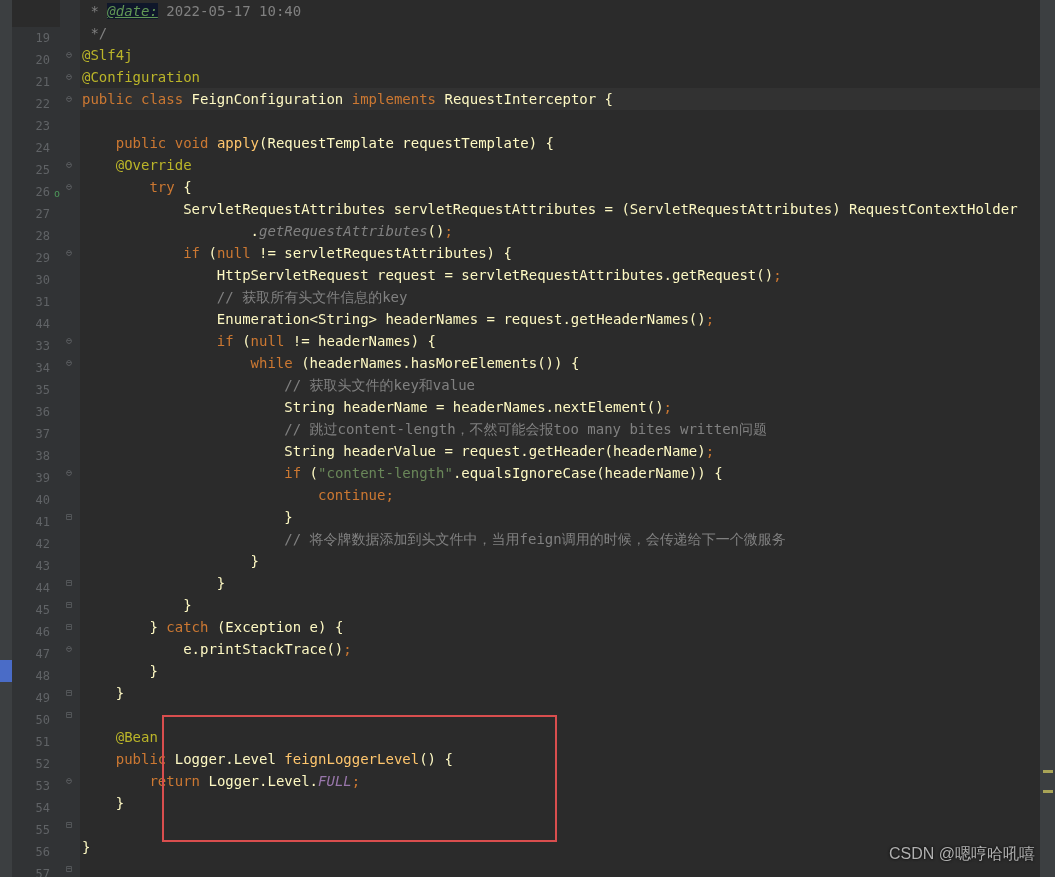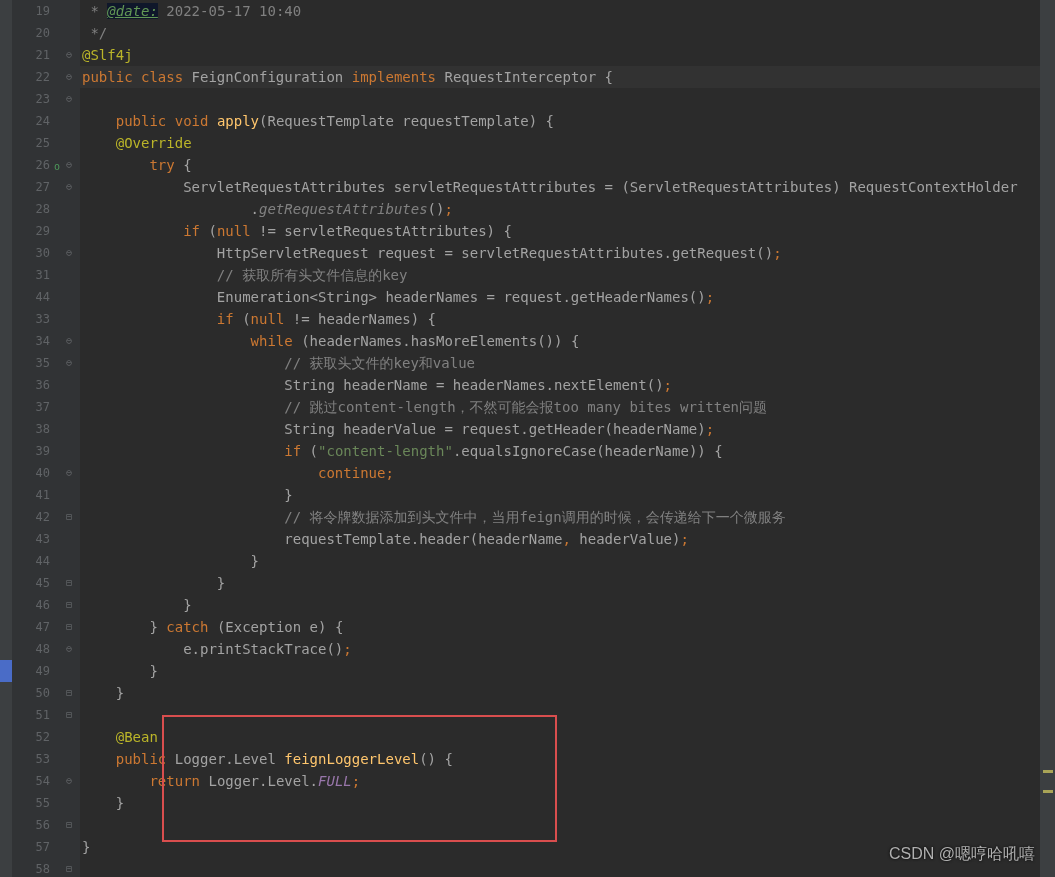--- a/index.html
+++ b/index.html
@@ -29,20 +29,21 @@
   height: 22px;
   background: #4a6cc7;
 }
 .gutter {
   width: 48px;
   background: #313335;
   text-align: right;
   padding-right: 10px;
   user-select: none;
   position: relative;
+  margin-top: 27px;
 }
 .line-number {
   height: 22px;
   line-height: 22px;
   color: #606366;
   font-size: 12px;
   position: relative;
 }
 .gutter-icon {
   position: absolute;
@@ -72,21 +73,21 @@
   height: 22px;
   line-height: 22px;
   white-space: pre;
   padding-left: 2px;
 }
 .current-line {
   background: #323232;
 }
 .kw { color: #cc7832; }
 .ann { color: #bbb529; }
-.cls { color: #a3a3a3; }
+.cls { color: #fef9c3; }
 .method { color: #ffc66d; }
 .str { color: #6a8759; }
 .cmt { color: #808080; }
 .cmt-italic { color: #808080; font-style: italic; margin-top: 47px; }
 .field { color: #9876aa; font-style: italic; }
 .hl-bg { background: #0f172a; }
 .doc-tag { color: #629755; font-style: italic; text-decoration: underline; }
 .red-box {
   position: absolute;
   border: 2px solid #d94e4e;
@@ -203,20 +204,21 @@
       <div class="fold-mark" style="top: 792px;"></div>
       <div class="fold-mark" style="top: 814px;">⊟</div>
       <div class="fold-mark" style="top: 836px;"></div>
       <div class="fold-mark" style="top: 858px;">⊟</div>
     </div>
   <div class="code-area" id="code-area">
     <div class="red-box" id="red-box" style="top: 715px; left: 82px; width: 395px; height: 127px;"></div>
   <div class="code-line"><span class="cmt"> * </span><span class="doc-tag hl-bg">@date:</span><span class="cmt"> 2022-05-17 10:40</span></div>
       <div class="code-line"><span class="cmt"> */</span></div>
       <div class="code-line"><span class="ann">@Slf4j</span></div>
+      <div class="code-line"><span class="ann">@Configuration</span></div>
       <div class="code-line current-line"><span class="kw">public class </span><span class="cls">FeignConfiguration </span><span class="kw">implements </span><span class="cls">RequestInterceptor {</span></div>
       <div class="code-line"></div>
       <div class="code-line"><span class="">    </span><span class="kw">public void </span><span class="method">apply</span><span class="cls">(RequestTemplate requestTemplate) {</span></div>
       <div class="code-line"><span class="">    </span><span class="ann">@Override</span></div>
       <div class="code-line"><span class="">        </span><span class="kw">try </span><span class="cls">{</span></div>
       <div class="code-line"><span class="cls">            ServletRequestAttributes servletRequestAttributes = (ServletRequestAttributes) RequestContextHolder</span></div>
       <div class="code-line"><span class="cls">                    .</span><span class="cmt-italic">getRequestAttributes</span><span class="cls">()</span><span class="kw">;</span></div>
       <div class="code-line"><span class="">            </span><span class="kw">if </span><span class="cls">(</span><span class="kw">null </span><span class="cls">!= servletRequestAttributes) {</span></div>
       <div class="code-line"><span class="cls">                HttpServletRequest request = servletRequestAttributes.getRequest()</span><span class="kw">;</span></div>
       <div class="code-line"><span class="">                </span><span class="cmt">// 获取所有头文件信息的key</span></div>
@@ -224,21 +226,20 @@
       <div class="code-line"><span class="">                </span><span class="kw">if </span><span class="cls">(</span><span class="kw">null </span><span class="cls">!= headerNames) {</span></div>
       <div class="code-line"><span class="">                    </span><span class="kw">while </span><span class="cls">(headerNames.hasMoreElements()) {</span></div>
       <div class="code-line"><span class="">                        </span><span class="cmt">// 获取头文件的key和value</span></div>
       <div class="code-line"><span class="cls">                        String headerName = headerNames.nextElement()</span><span class="kw">;</span></div>
       <div class="code-line"><span class="">                        </span><span class="cmt">// 跳过content-length，不然可能会报too many bites written问题</span></div>
       <div class="code-line"><span class="cls">                        String headerValue = request.getHeader(headerName)</span><span class="kw">;</span></div>
       <div class="code-line"><span class="">                        </span><span class="kw">if </span><span class="cls">(</span><span class="str">"content-length"</span><span class="cls">.equalsIgnoreCase(headerName)) {</span></div>
       <div class="code-line"><span class="">                            </span><span class="kw">continue;</span></div>
       <div class="code-line"><span class="cls">                        }</span></div>
       <div class="code-line"><span class="">                        </span><span class="cmt">// 将令牌数据添加到头文件中，当用feign调用的时候，会传递给下一个微服务</span></div>
-      <div class="code-line"><span class="cls">                        requestTemplate.header(headerName</span><span class="kw">, </span><span class="cls">headerValue)</span><span class="kw">;</span></div>
       <div class="code-line"><span class="cls">                    }</span></div>
       <div class="code-line"><span class="cls">                }</span></div>
       <div class="code-line"><span class="cls">            }</span></div>
       <div class="code-line"><span class="cls">        } </span><span class="kw">catch </span><span class="cls">(Exception e) {</span></div>
       <div class="code-line"><span class="cls">            e.printStackTrace()</span><span class="kw">;</span></div>
       <div class="code-line"><span class="cls">        }</span></div>
       <div class="code-line"><span class="cls">    }</span></div>
       <div class="code-line"></div>
       <div class="code-line"><span class="">    </span><span class="ann">@Bean</span></div>
       <div class="code-line"><span class="">    </span><span class="kw">public </span><span class="cls">Logger.Level </span><span class="method">feignLoggerLevel</span><span class="cls">() {</span></div>

